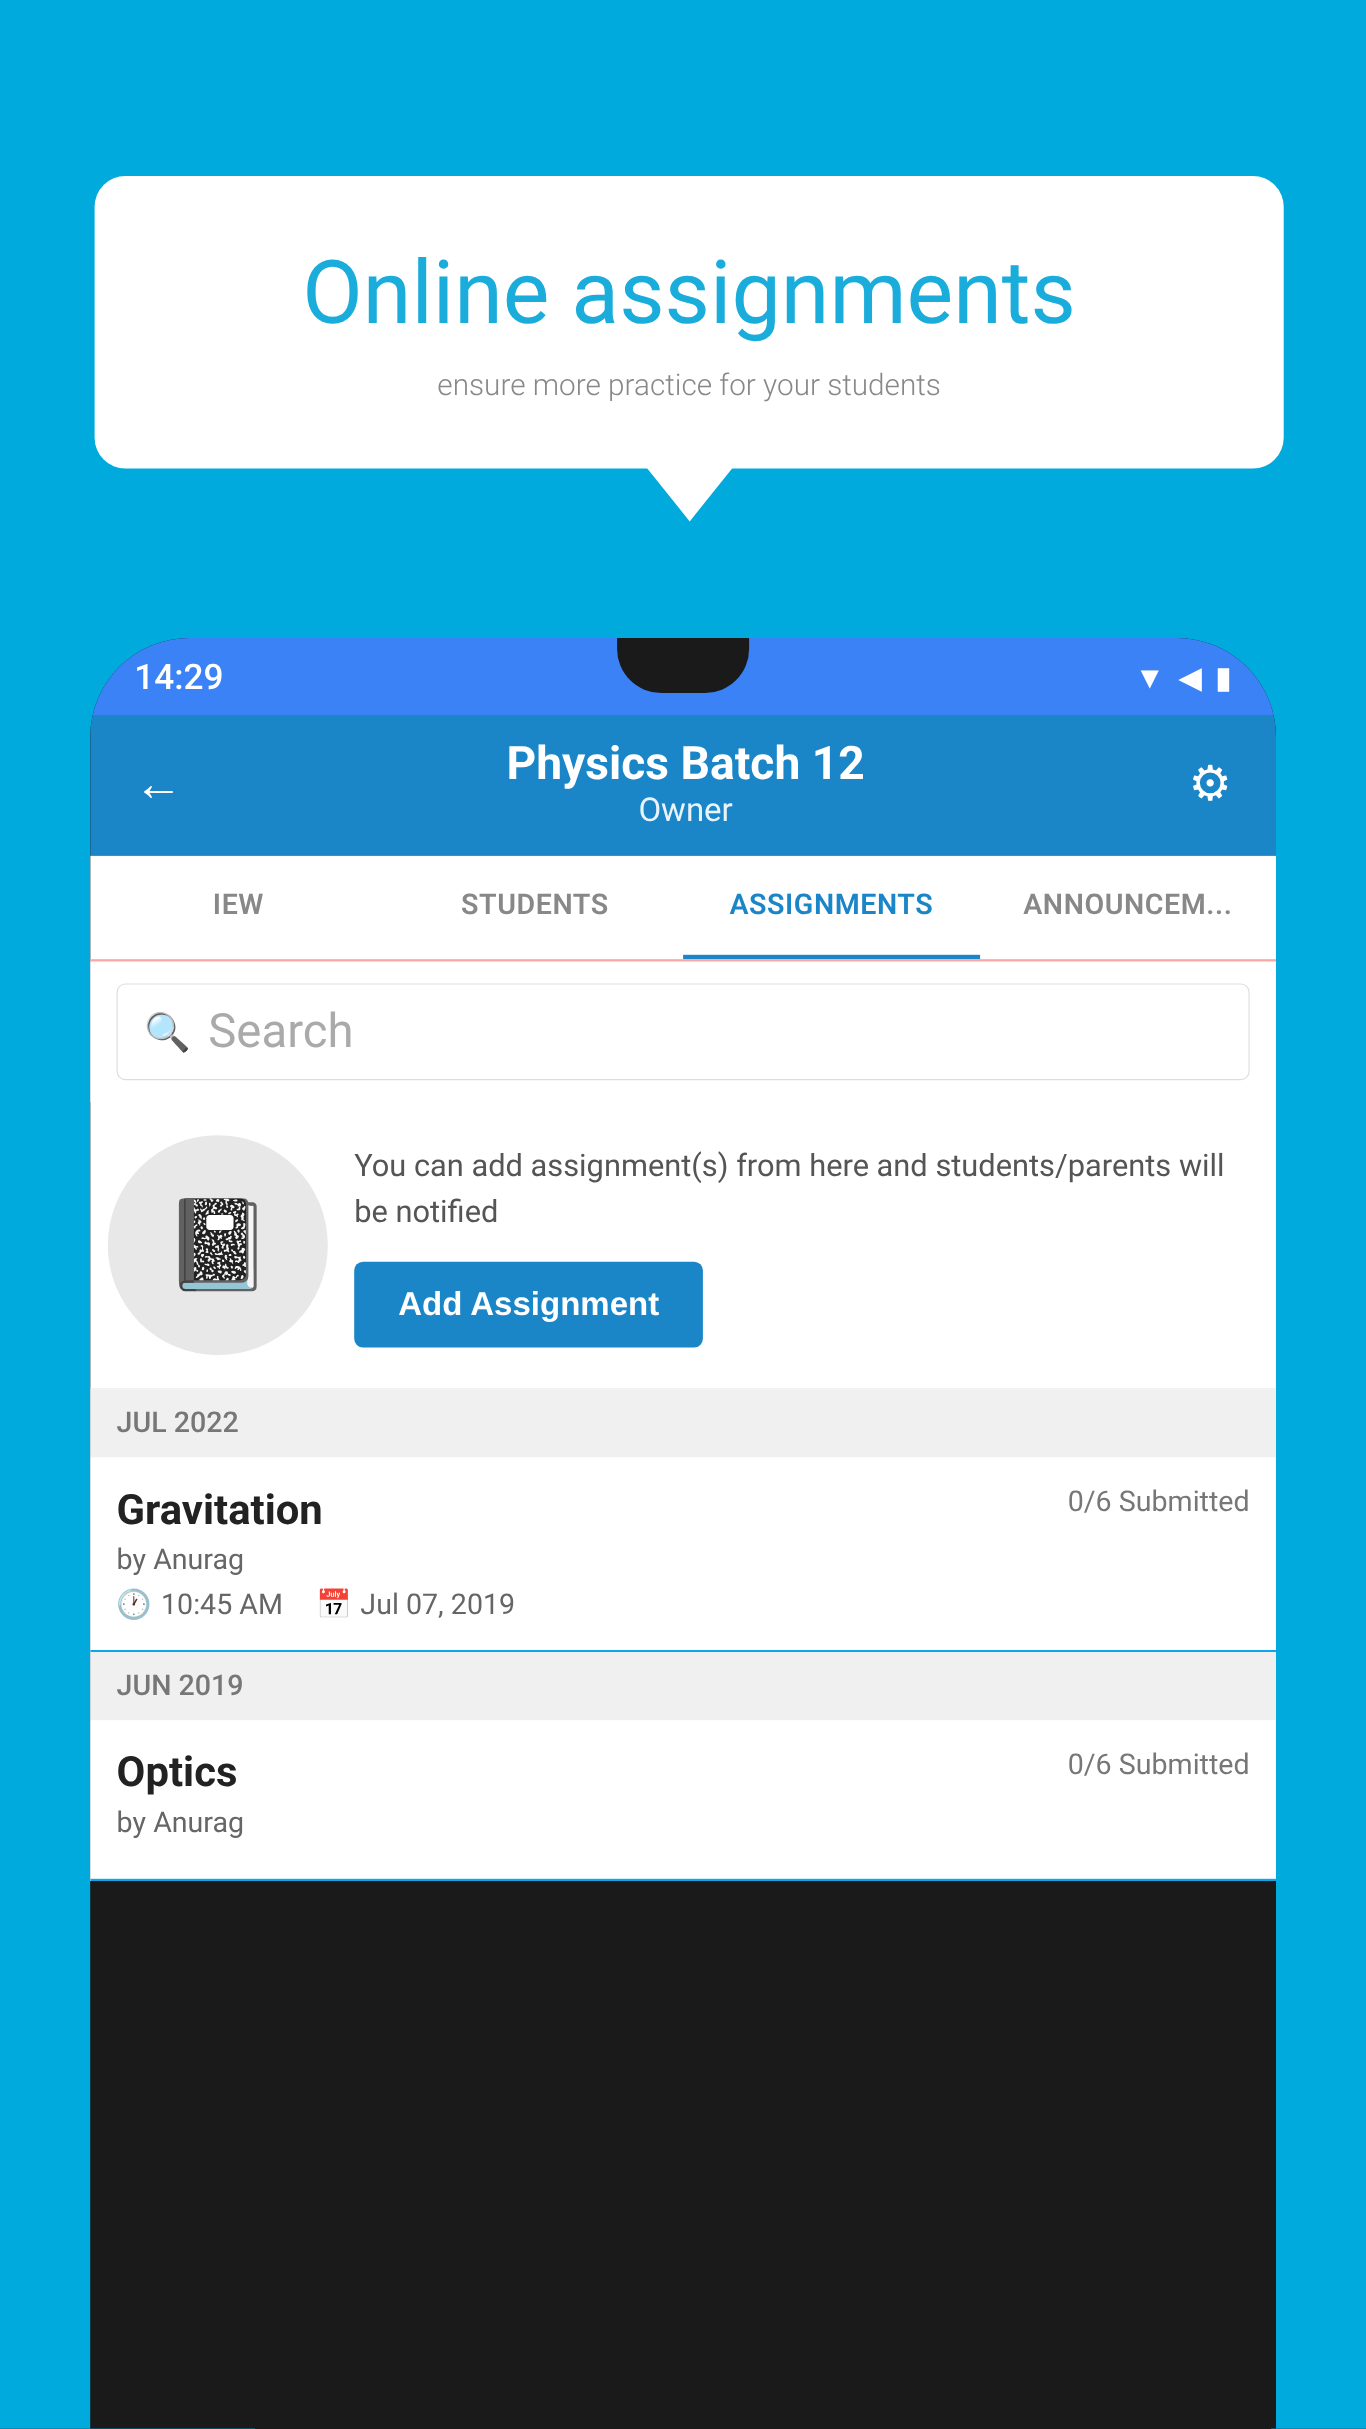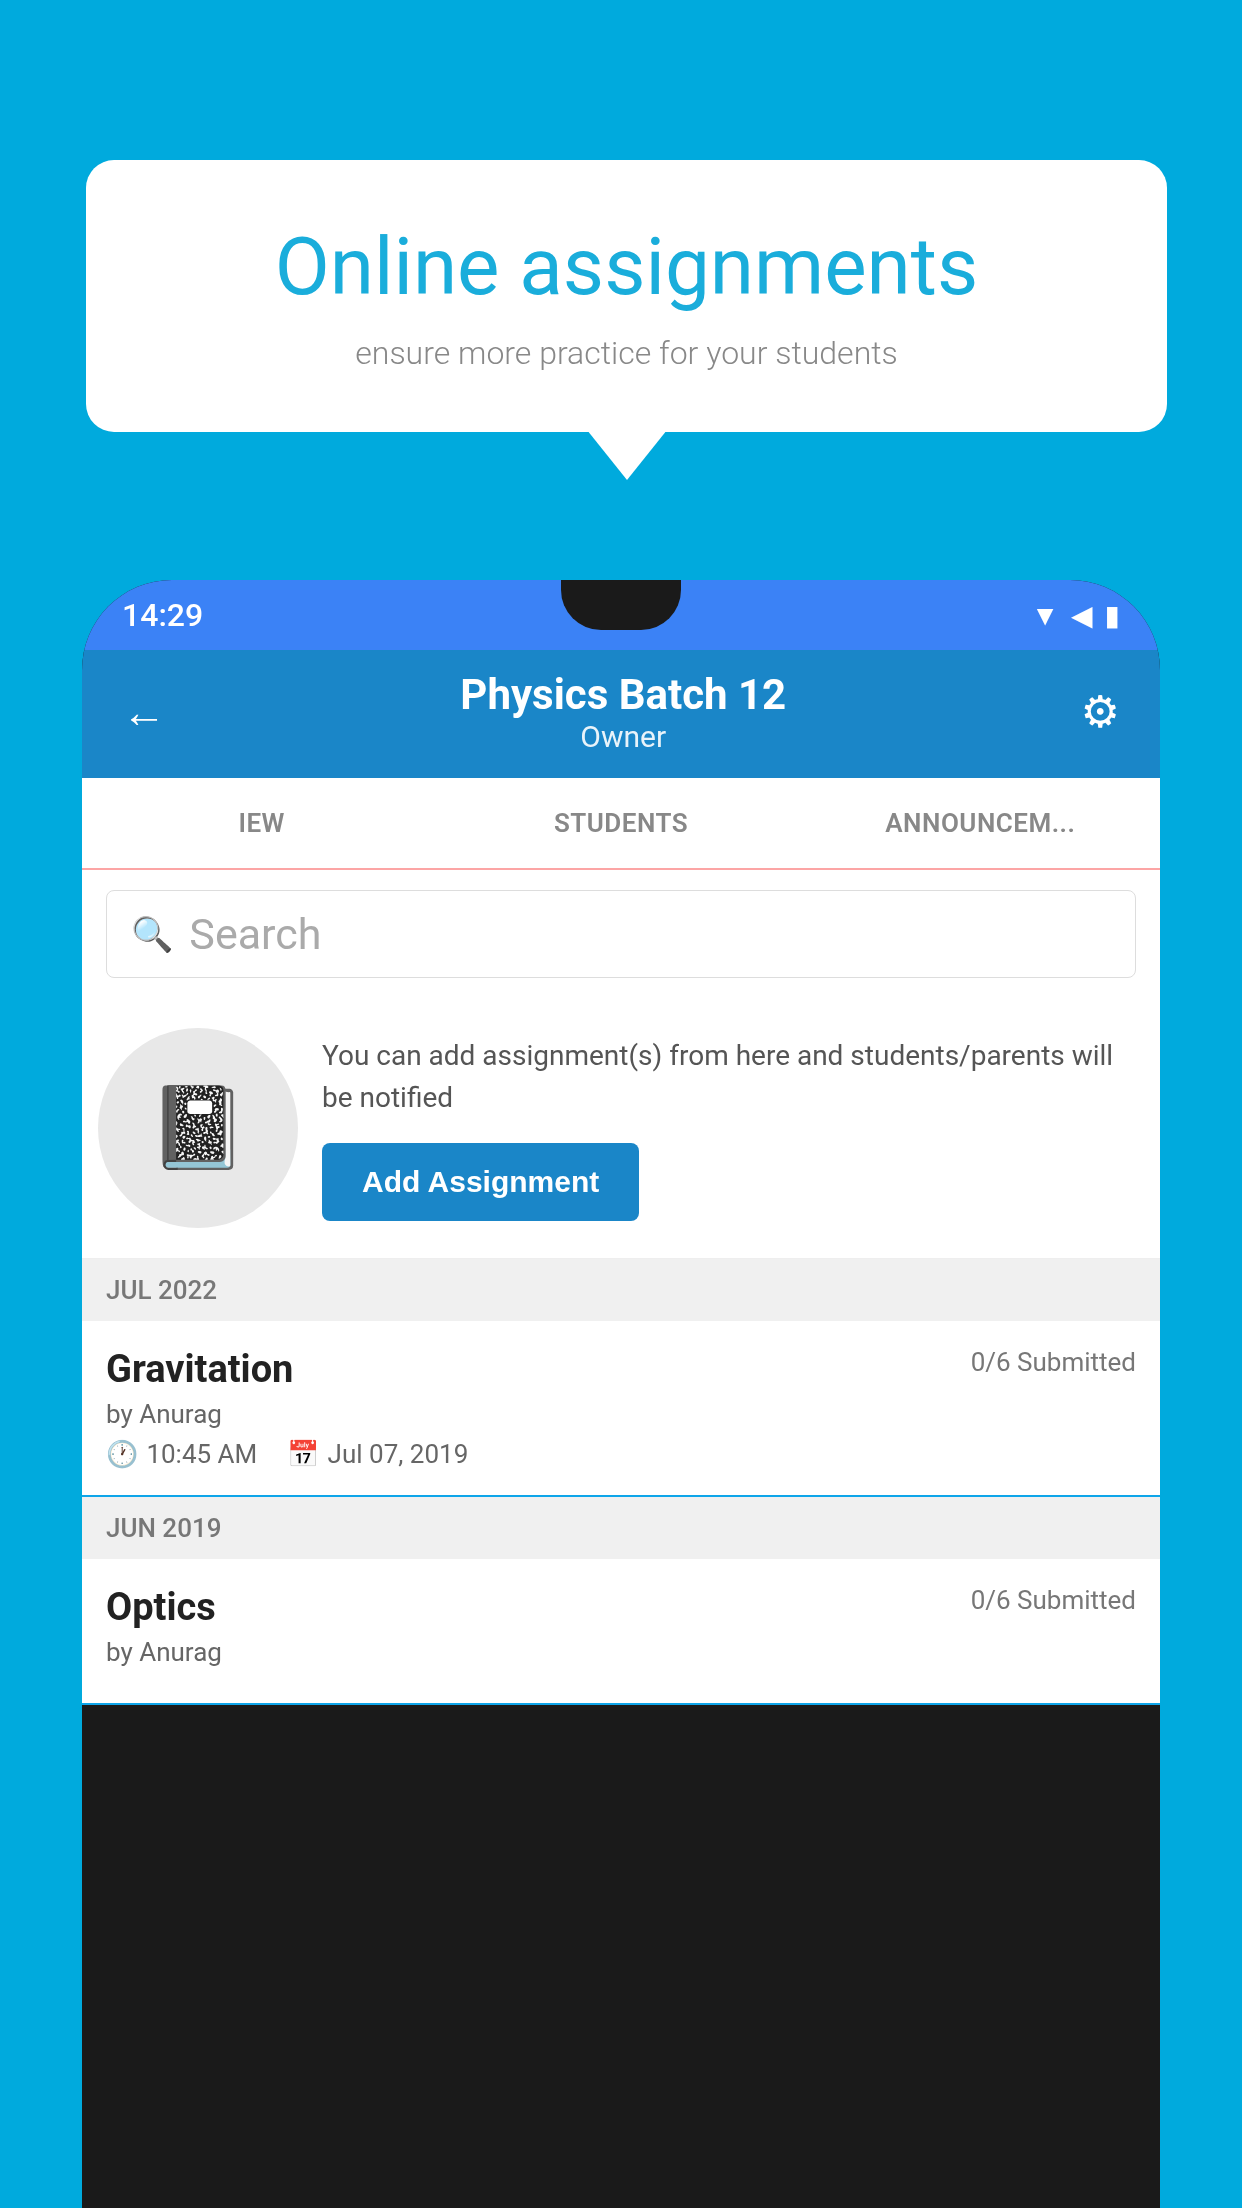--- a/index.html
+++ b/index.html
@@ -45,21 +45,21 @@
     .speech-bubble-title {
       color: #1AADDB;
       font-size: 80px;
       font-weight: 400;
       text-align: center;
       margin-bottom: 20px;
     }
 
     .speech-bubble-subtitle {
       color: #888;
-      font-size: 32px;
+      font-size: 27px;
       font-weight: 300;
       text-align: center;
     }
 
     
     .phone-frame {
       position: absolute;
       top: 580px;
       left: 82px;
       right: 82px;
@@ -336,20 +336,21 @@
     <div class="header-title-block">
       <div class="header-title">Physics Batch 12</div>
       <div class="header-subtitle">Owner</div>
     </div>
     <span class="settings-icon">⚙</span>
   </div>
 
   <div class="tabs-bar">
     <div class="tab-item">IEW</div>
     <div class="tab-item">STUDENTS</div>
+    <div class="tab-item active">ASSIGNMENTS</div>
     <div class="tab-item">ANNOUNCEM...</div>
   </div>
 
   <div class="phone-content">
 
     <div class="search-container">
       <div class="search-bar">
         <span class="search-icon">🔍</span>
         <span class="search-placeholder">Search</span>
       </div>

